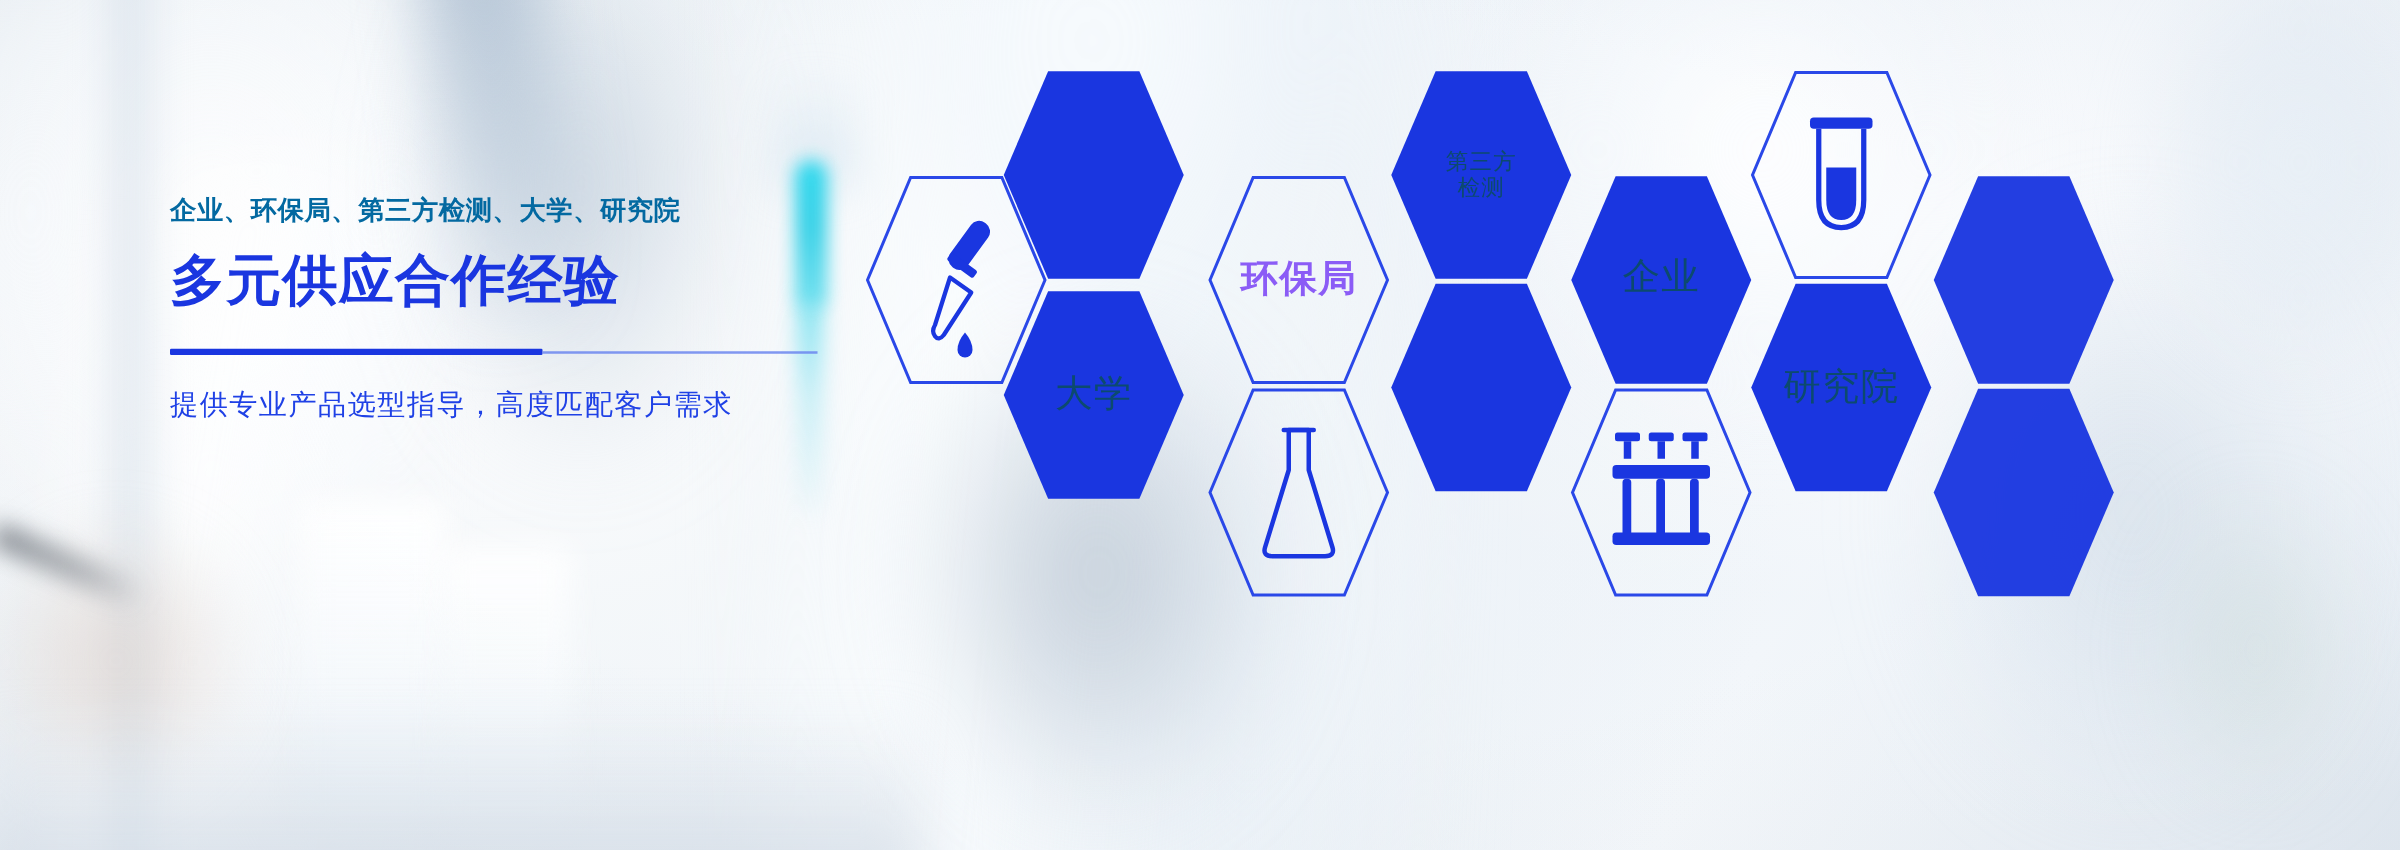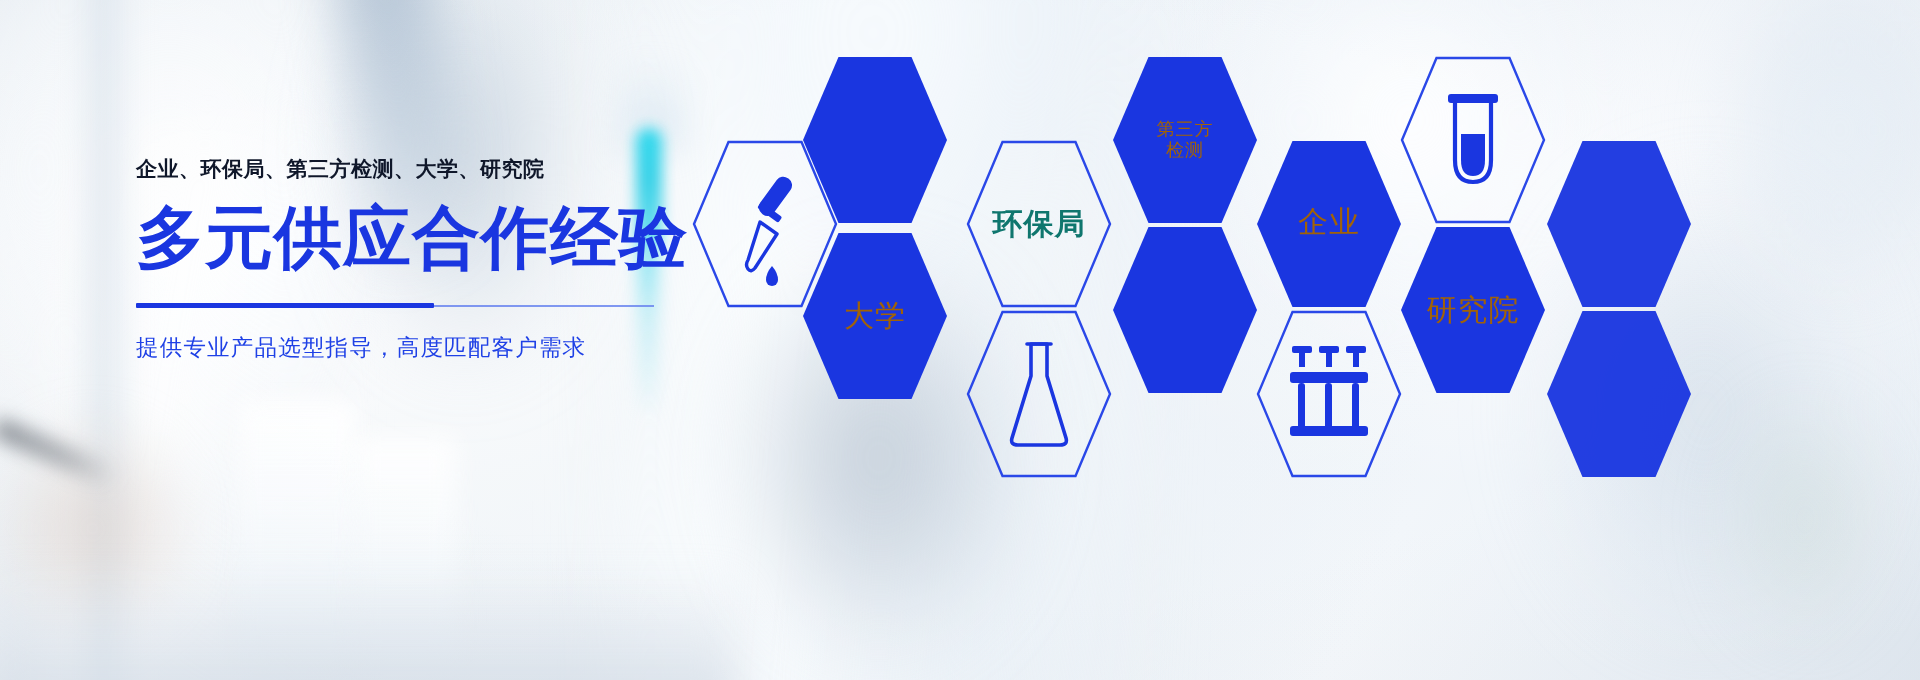--- a/index.html
+++ b/index.html
@@ -165,27 +165,27 @@
   
   .text-block {
     position: absolute;
     left: 136px; top: 158px;
     width: 520px;
   }
   .eyebrow {
     font-size: 21px;
     font-weight: bold;
     letter-spacing: 0.5px;
-    color: #0f172a;
+    color: #0369a1;
     white-space: nowrap;
     line-height: 1;
   }
   .headline {
     margin-top: 24px;
-    font-size: 68px;
+    font-size: 44px;
     font-weight: bold;
     color: #1a36e0;
     letter-spacing: 1px;
     line-height: 1;
     white-space: nowrap;
   }
   .divider {
     position: relative;
     margin-top: 32px;
     height: 5px;
@@ -219,22 +219,22 @@
     width: 146px; height: 168px;
   }
   .hex svg { display: block; width: 100%; height: 100%; overflow: visible; }
   .hex .hex-label {
     position: absolute; inset: 0;
     display: flex; align-items: center; justify-content: center;
     text-align: center;
     line-height: 1.15;
     pointer-events: none;
   }
-  .hex.solid .hex-label { color: #a16207; }
-  .hex.outline .hex-label { color: #0f766e; }
+  .hex.solid .hex-label { color: #0c4a6e; }
+  .hex.outline .hex-label { color: #8b5cf6; }
   .lbl-big { font-size: 30px; font-weight: bold; letter-spacing: 1px; }
   .lbl-big-thin { font-size: 30px; font-weight: normal; letter-spacing: 1px; }
   .lbl-small { font-size: 18px; font-weight: normal; letter-spacing: 1px; }
 </style>
 </head>
 <body>
 
 <div id="banner">
 
   <div class="bg-layer">

